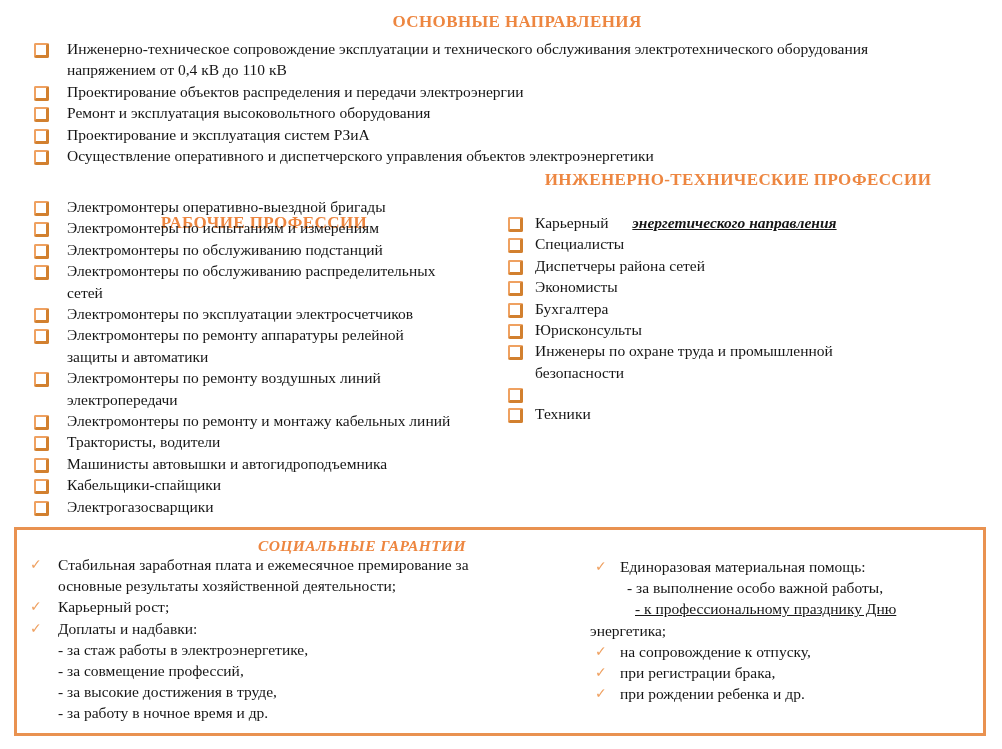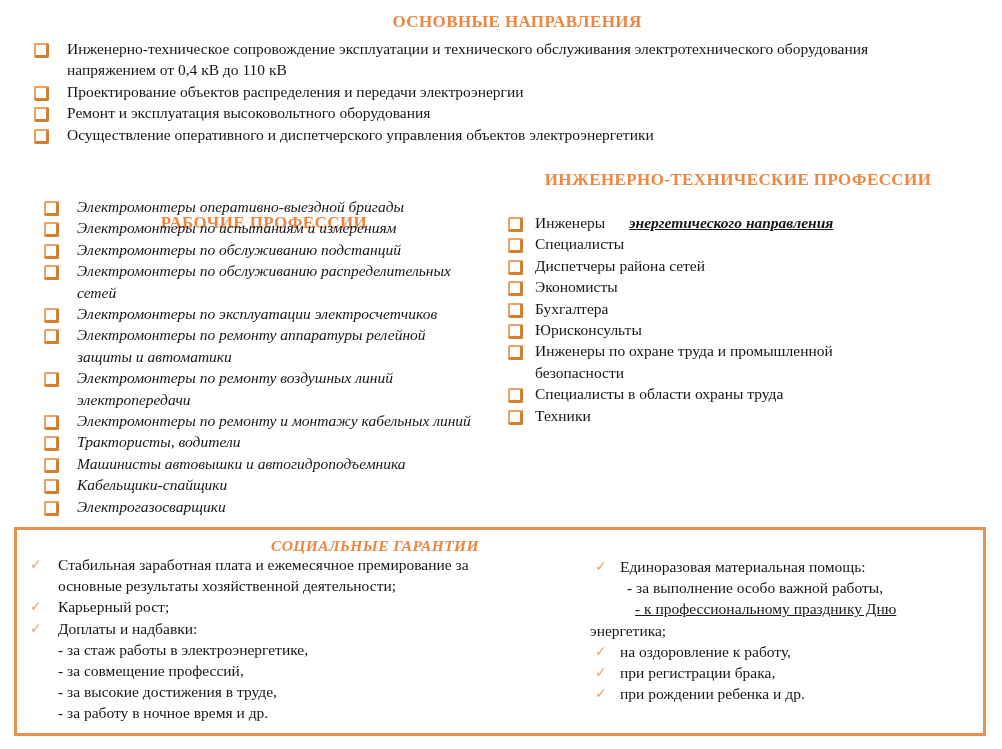--- a/index.html
+++ b/index.html
@@ -61,28 +61,32 @@
   <div class="bl-item">
     <span class="sq"></span>
     <span class="txt">Проектирование объектов распределения и передачи электроэнергии</span>
   </div>
   <div class="bl-item">
     <span class="sq"></span>
     <span class="txt">Ремонт и эксплуатация высоковольтного оборудования</span>
   </div>
   <div class="bl-item">
     <span class="sq"></span>
+    <span class="txt">Проектирование и эксплуатация систем РЗиА</span>
+  </div>
+  <div class="bl-item">
+    <span class="sq"></span>
     <span class="txt">Осуществление оперативного и диспетчерского управления объектов электроэнергетики</span>
   </div>
 </div>
 
 <div class="abs sec-title" style="left:14px;top:170px;width:500px;margin-top:43px;">РАБОЧИЕ ПРОФЕССИИ</div>
 <div class="abs sec-title" style="left:518px;top:170px;width:440px;">ИНЖЕНЕРНО-ТЕХНИЧЕСКИЕ ПРОФЕССИИ</div>
 
-<div class="abs blist" style="left:43px;top:196px;width:462px;font-style:italic;">
+<div class="abs blist" style="left:33px;top:196px;width:462px;">
   <div class="bl-item">
     <span class="sq"></span>
     <span class="txt">Электромонтеры оперативно-выездной бригады</span>
   </div>
   <div class="bl-item">
     <span class="sq"></span>
     <span class="txt">Электромонтеры по испытаниям и измерениям</span>
   </div>
   <div class="bl-item">
     <span class="sq"></span>
@@ -125,21 +129,21 @@
   </div>
   <div class="bl-item">
     <span class="sq"></span>
     <span class="txt">Электрогазосварщики</span>
   </div>
 </div>
 
 <div class="abs blist tight" style="left:508px;top:212px;width:450px;">
   <div class="bl-item">
     <span class="sq"></span>
-    <span class="txt"><span>Инженеры </span><span class="emph">энергетического направления</span></span>
+    <span class="txt"><span>Карьерный </span><span class="emph">энергетического направления</span></span>
   </div>
   <div class="bl-item">
     <span class="sq"></span>
     <span class="txt">Специалисты</span>
   </div>
   <div class="bl-item">
     <span class="sq"></span>
     <span class="txt">Диспетчеры района сетей</span>
   </div>
   <div class="bl-item">
@@ -154,31 +158,30 @@
     <span class="sq"></span>
     <span class="txt">Юрисконсульты</span>
   </div>
   <div class="bl-item">
     <span class="sq"></span>
     <span class="txt">Инженеры по охране труда и промышленной
 безопасности</span>
   </div>
   <div class="bl-item">
     <span class="sq"></span>
-    <span class="txt">Специалисты в области охраны труда</span>
   </div>
   <div class="bl-item">
     <span class="sq"></span>
     <span class="txt">Техники</span>
   </div>
 </div>
 
 <div class="gbox"></div>
 
-<div class="abs box-title" style="left:14px;top:537px;width:722px;">СОЦИАЛЬНЫЕ ГАРАНТИИ</div>
+<div class="abs box-title" style="left:1px;top:537px;width:722px;">СОЦИАЛЬНЫЕ ГАРАНТИИ</div>
 
 <div class="abs box-left" style="left:16px;top:554px;width:548px;">
   <div class="crow has-chk">
     <span class="chk">✓</span>
     <span class="txt">Стабильная заработная плата и ежемесячное премирование за</span>
   </div>
   <div class="crow cont">
     <span class="txt">основные результаты хозяйственной деятельности;</span>
   </div>
   <div class="crow has-chk">
@@ -212,21 +215,21 @@
     <span class="txt">- за выполнение особо важной работы,</span>
   </div>
   <div class="crow sub2">
     <span class="txt">- к профессиональному празднику Дню</span>
   </div>
   <div class="crow flush">
     <span class="txt">энергетика;</span>
   </div>
   <div class="crow has-chk">
     <span class="chk">✓</span>
-    <span class="txt">на оздоровление к работу,</span>
+    <span class="txt">на сопровождение к отпуску,</span>
   </div>
   <div class="crow has-chk">
     <span class="chk">✓</span>
     <span class="txt">при регистрации брака,</span>
   </div>
   <div class="crow has-chk">
     <span class="chk">✓</span>
     <span class="txt">при рождении ребенка и др.</span>
   </div>
 </div>

